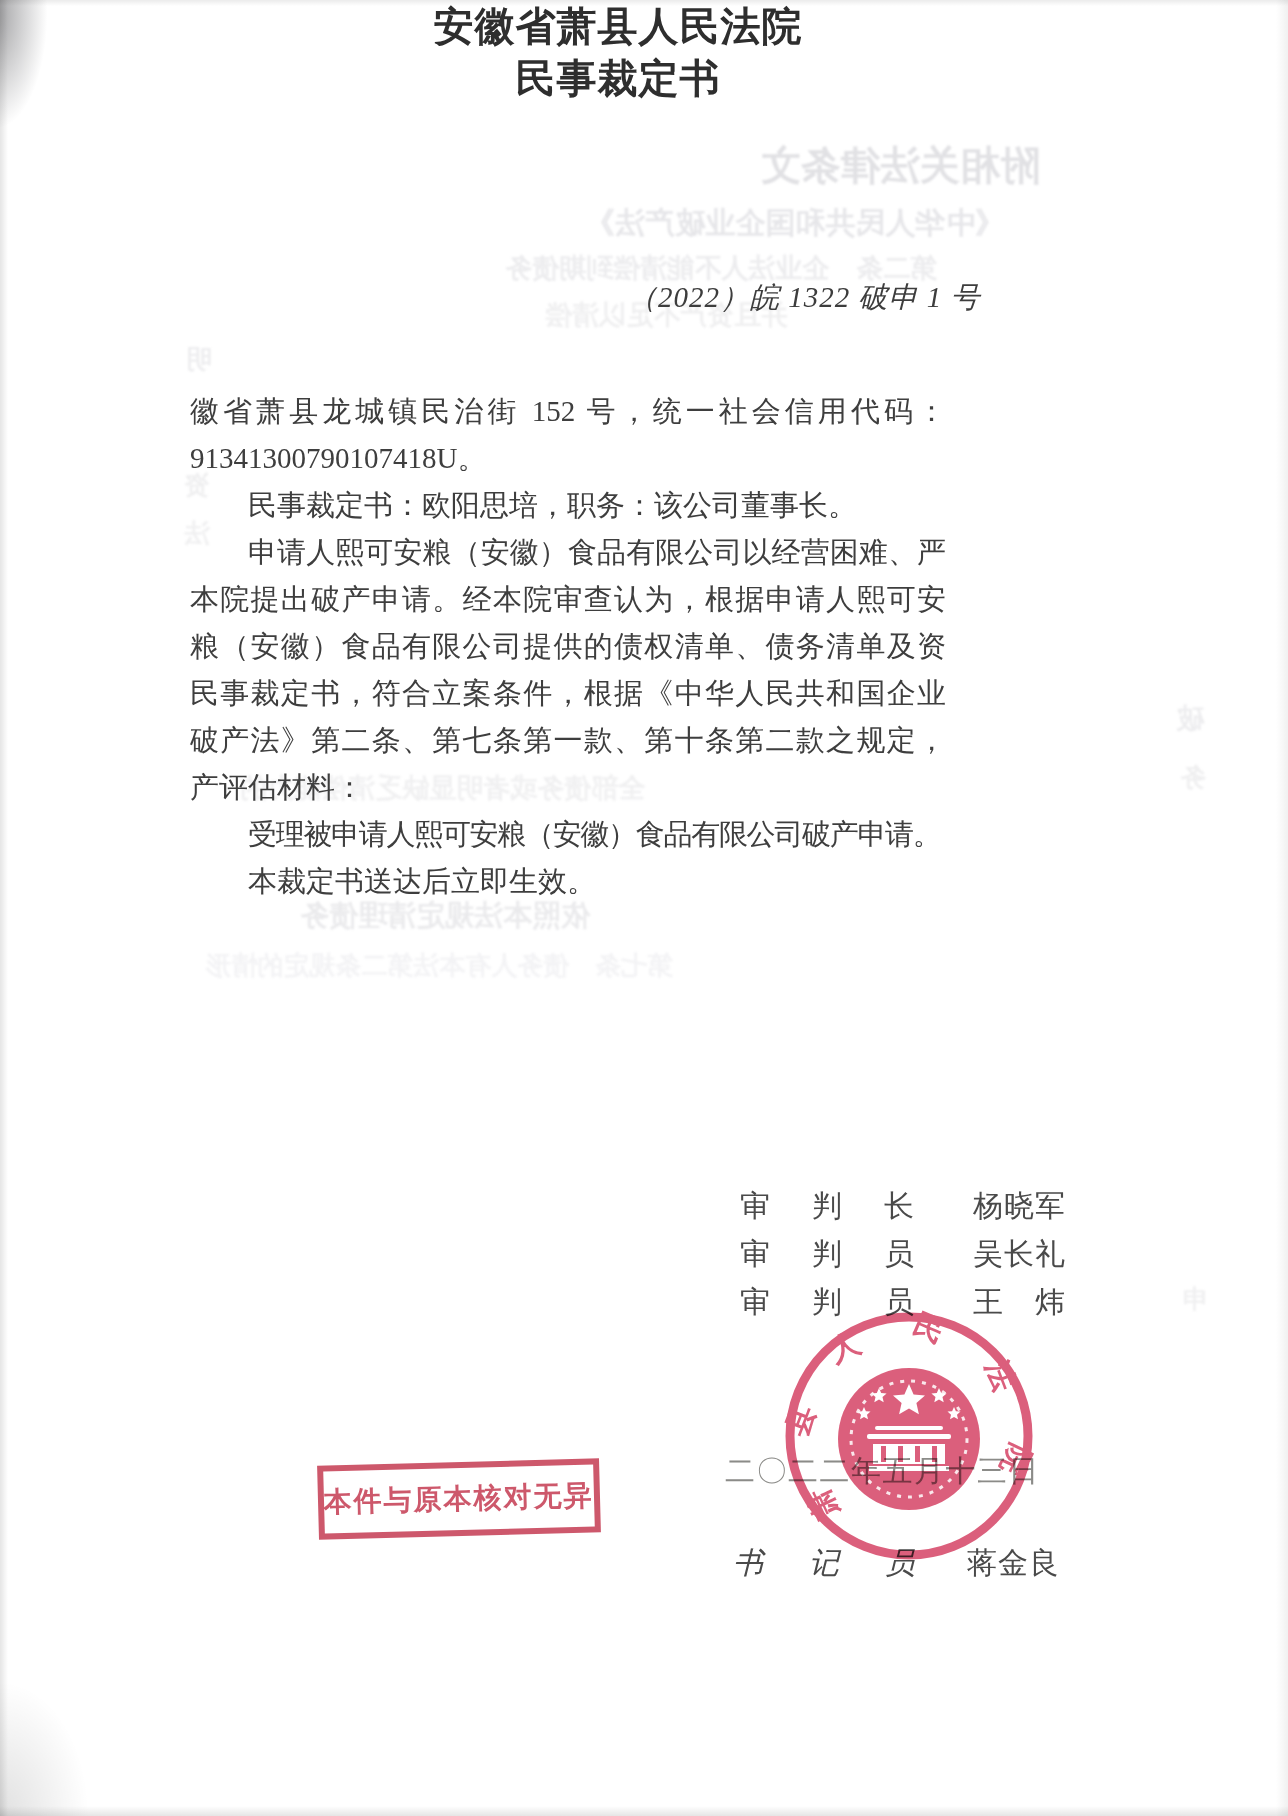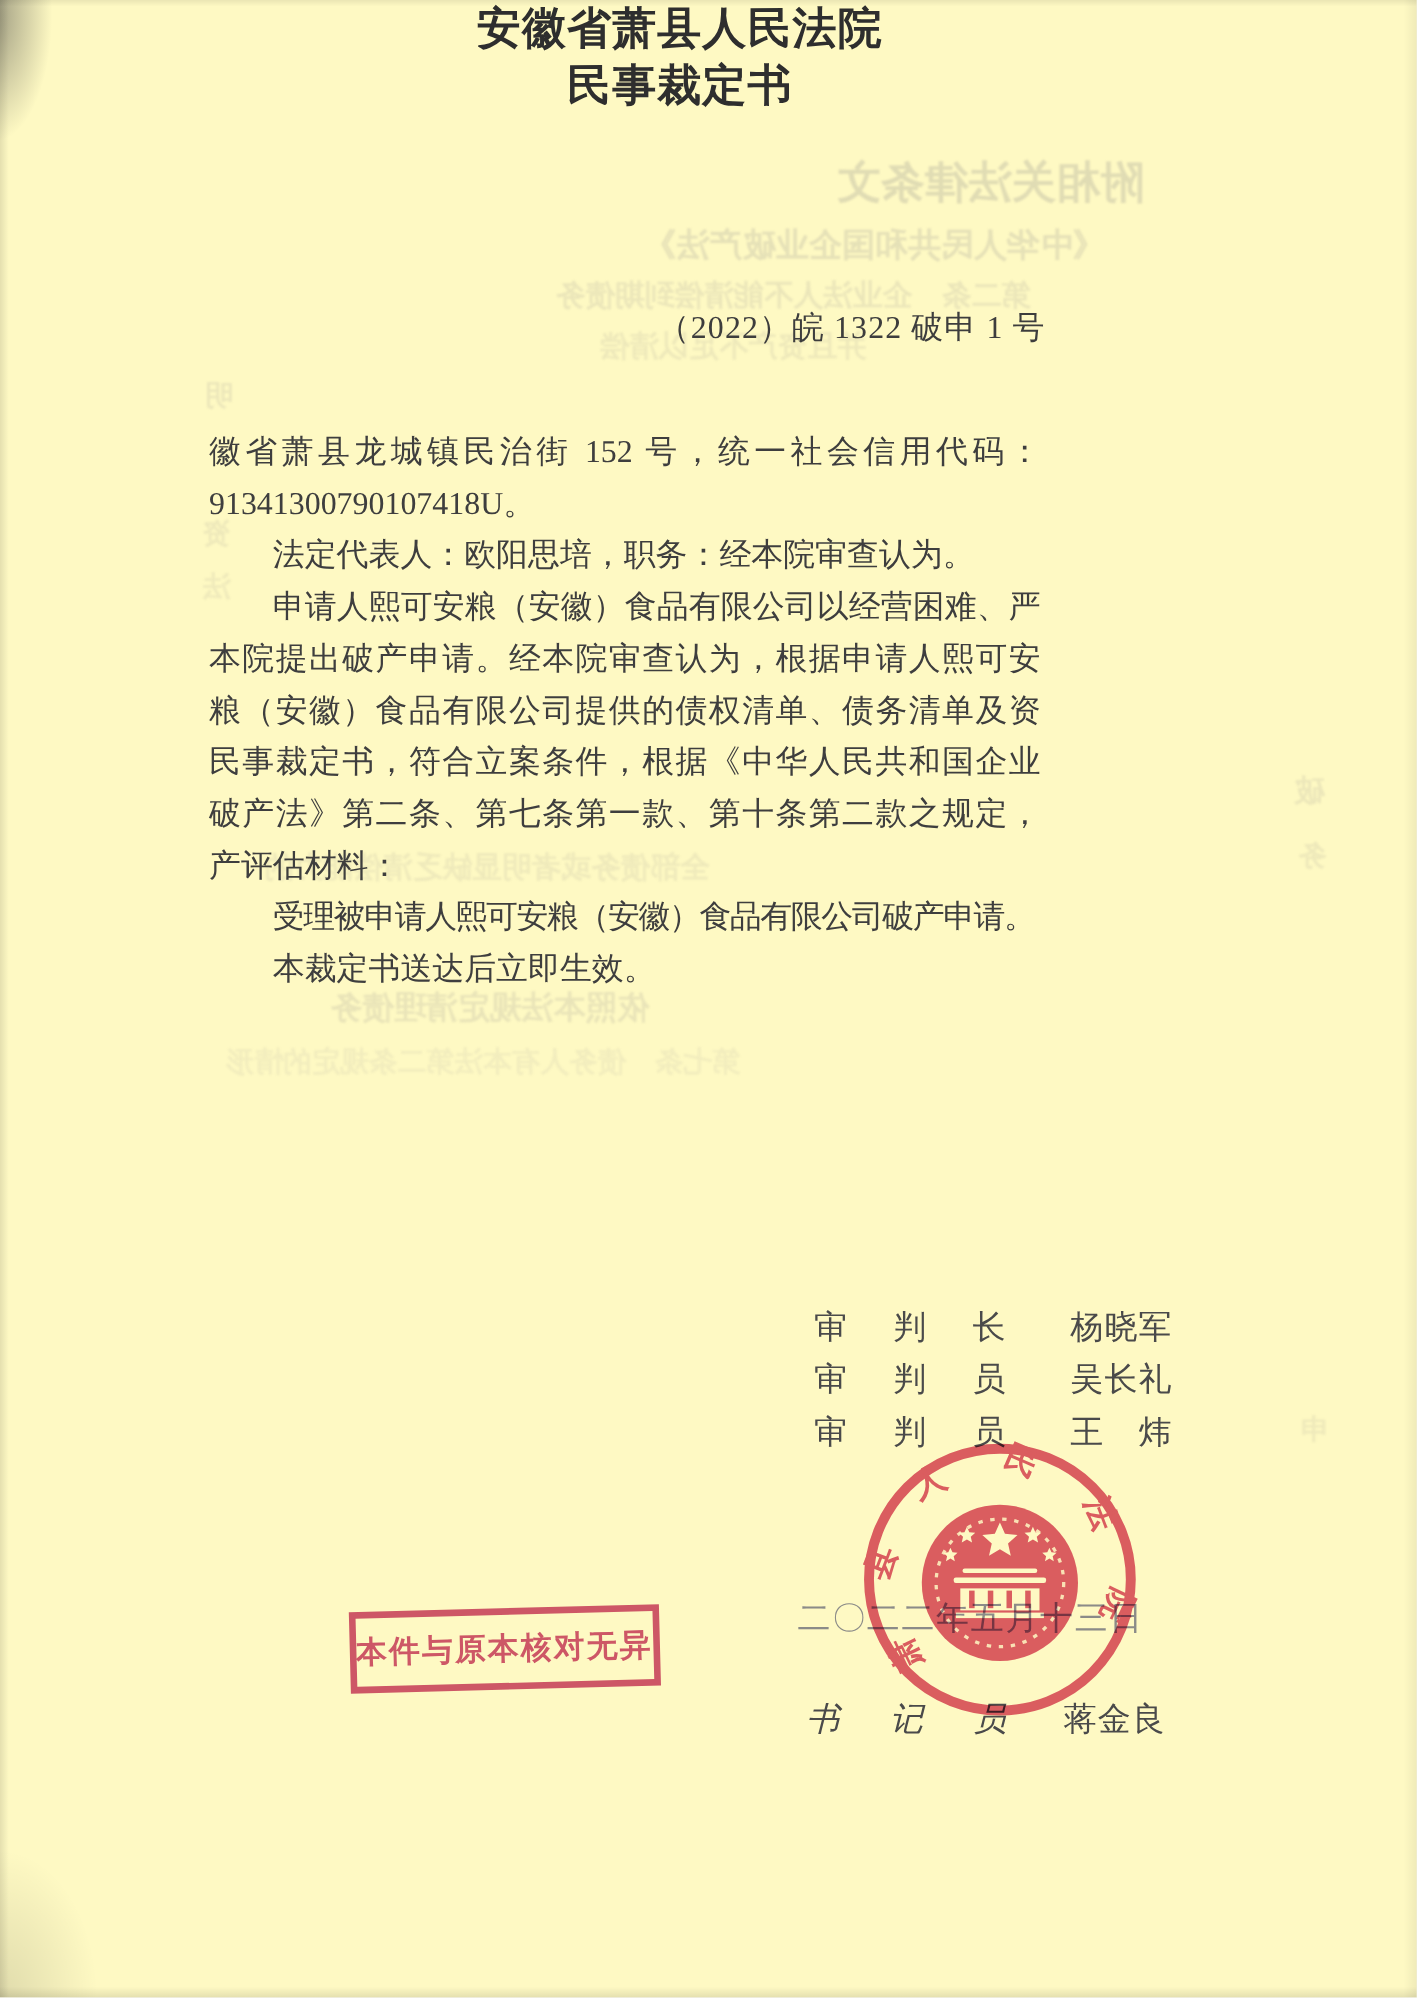--- a/index.html
+++ b/index.html
@@ -1,39 +1,39 @@
 <!DOCTYPE html>
 <html><head>
 <meta charset="utf-8">
 <style>
   html,body{margin:0;padding:0;background:#e8e8e8;}
   .page{
     position:relative;width:1288px;height:1816px;margin:0 auto;
-    background:#fef9c3;overflow:hidden;
+    background:#ffffff;overflow:hidden;
     font-family:"Liberation Serif","DejaVu Serif",serif;
     color:#3f3f3f;
   }
   
   .ghost{
     position:absolute;white-space:nowrap;font-weight:700;
     font-family:"Liberation Sans","DejaVu Sans",sans-serif;
     transform:scaleX(-1);transform-origin:center;filter:blur(1px);
     pointer-events:none;user-select:none;
   }
   
   .title{
     position:absolute;left:0;right:0;top:146;text-align:center;
     transform:translateX(-26px);
     font-family:"Liberation Sans","DejaVu Sans",sans-serif;
     font-weight:700;color:#2e2e2e;font-size:40px;line-height:52px;
     letter-spacing:1px;
   }
   .case-no{
-    position:absolute;left:598px;top:278px;font-size:29px;color:#3d3d3d;
-    letter-spacing:1px;white-space:nowrap;
+    position:absolute;left:628px;top:278px;font-size:29px;color:#3d3d3d;
+    letter-spacing:1px;white-space:nowrap;font-style:italic;
   }
   
   .body{position:absolute;left:190px;top:388px;width:756px;}
   .bline{
     height:47px;line-height:47px;font-size:29px;color:#3e3e3e;
     white-space:nowrap;
   }
   .bline.fill{white-space:normal;text-align:justify;text-align-last:justify;text-justify:inter-character;}
   .bline.ind{padding-left:58px;}
   .bline.ind.fill{padding-left:58px;}
@@ -89,21 +89,21 @@
   <header class="title">
     <div>安徽省萧县人民法院</div>
     <div>民事裁定书</div>
   </header>
 
   <div class="case-no">（2022）皖 1322 破申 1 号</div>
 
   <main class="body">
       <div class="bline fill">徽省萧县龙城镇民治街 152 号，统一社会信用代码：</div>
       <div class="bline">91341300790107418U。</div>
-      <div class="bline ind">法定代表人：欧阳思培，职务：经本院审查认为。</div>
+      <div class="bline ind">民事裁定书：欧阳思培，职务：该公司董事长。</div>
       <div class="bline fill ind">申请人熙可安粮（安徽）食品有限公司以经营困难、严</div>
       <div class="bline fill">本院提出破产申请。经本院审查认为，根据申请人熙可安</div>
       <div class="bline fill">粮（安徽）食品有限公司提供的债权清单、债务清单及资</div>
       <div class="bline fill">民事裁定书，符合立案条件，根据《中华人民共和国企业</div>
       <div class="bline fill">破产法》第二条、第七条第一款、第十条第二款之规定，</div>
       <div class="bline">产评估材料：</div>
       <div class="bline ind tight">受理被申请人熙可安粮（安徽）食品有限公司破产申请。</div>
       <div class="bline ind">本裁定书送达后立即生效。</div>
     </main>
 

